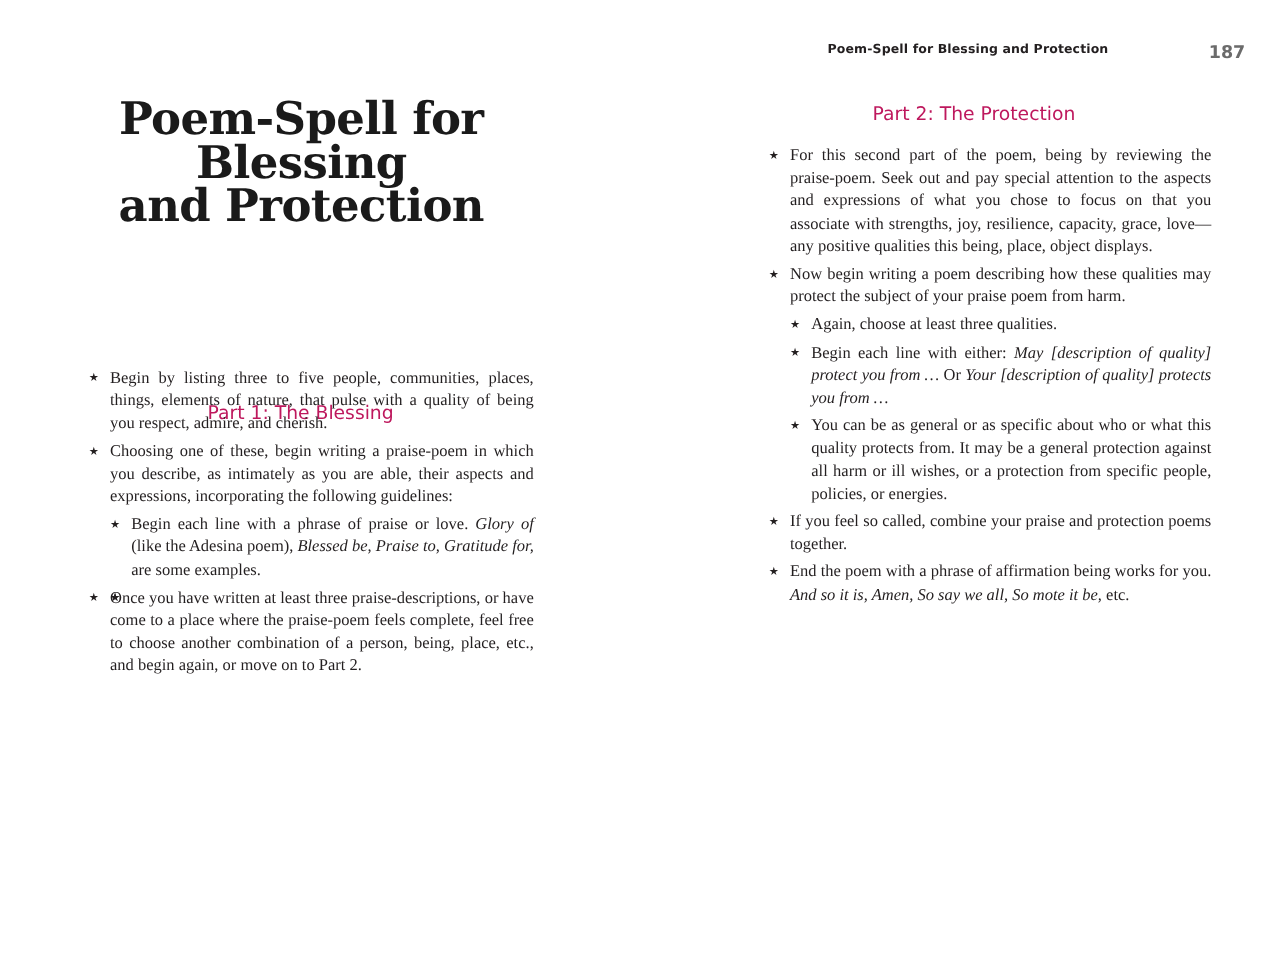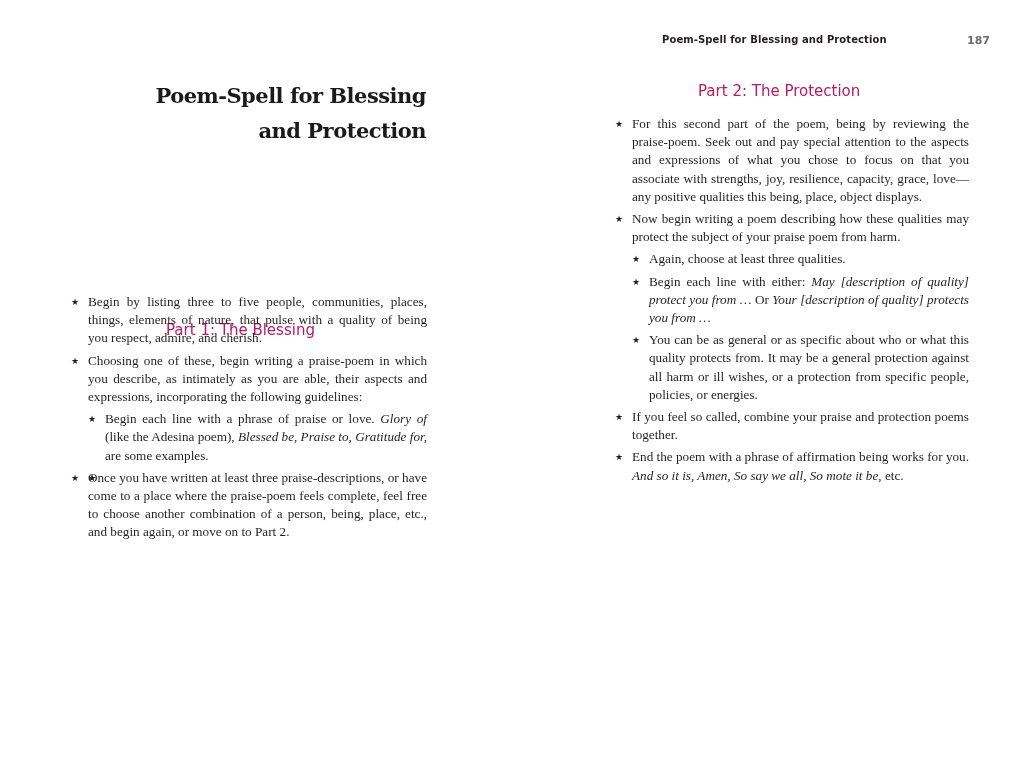--- a/index.html
+++ b/index.html
@@ -33,33 +33,33 @@
     letter-spacing: 0.1px;
     color: #231f20;
     white-space: nowrap;
   }
   .page-number {
     position: absolute;
     top: 34px;
     left: 455px;
     font-family: "DejaVu Sans", sans-serif;
     font-weight: bold;
-    font-size: 11px;
+    font-size: 14px;
     color: #6b6b6b;
   }
 
   .chapter-title {
     position: absolute;
     top: 78px;
     left: 56px;
     width: 370px;
-    text-align: right;
+    text-align: center;
     font-family: "DejaVu Serif", serif;
     font-weight: bold;
-    font-size: 21px;
+    font-size: 36px;
     line-height: 35px;
     letter-spacing: -0.5px;
     color: #1a1a1a;
     margin: 0;
   }
 
   .intro {
     position: absolute;
     top: 163px;
     left: 56px;

